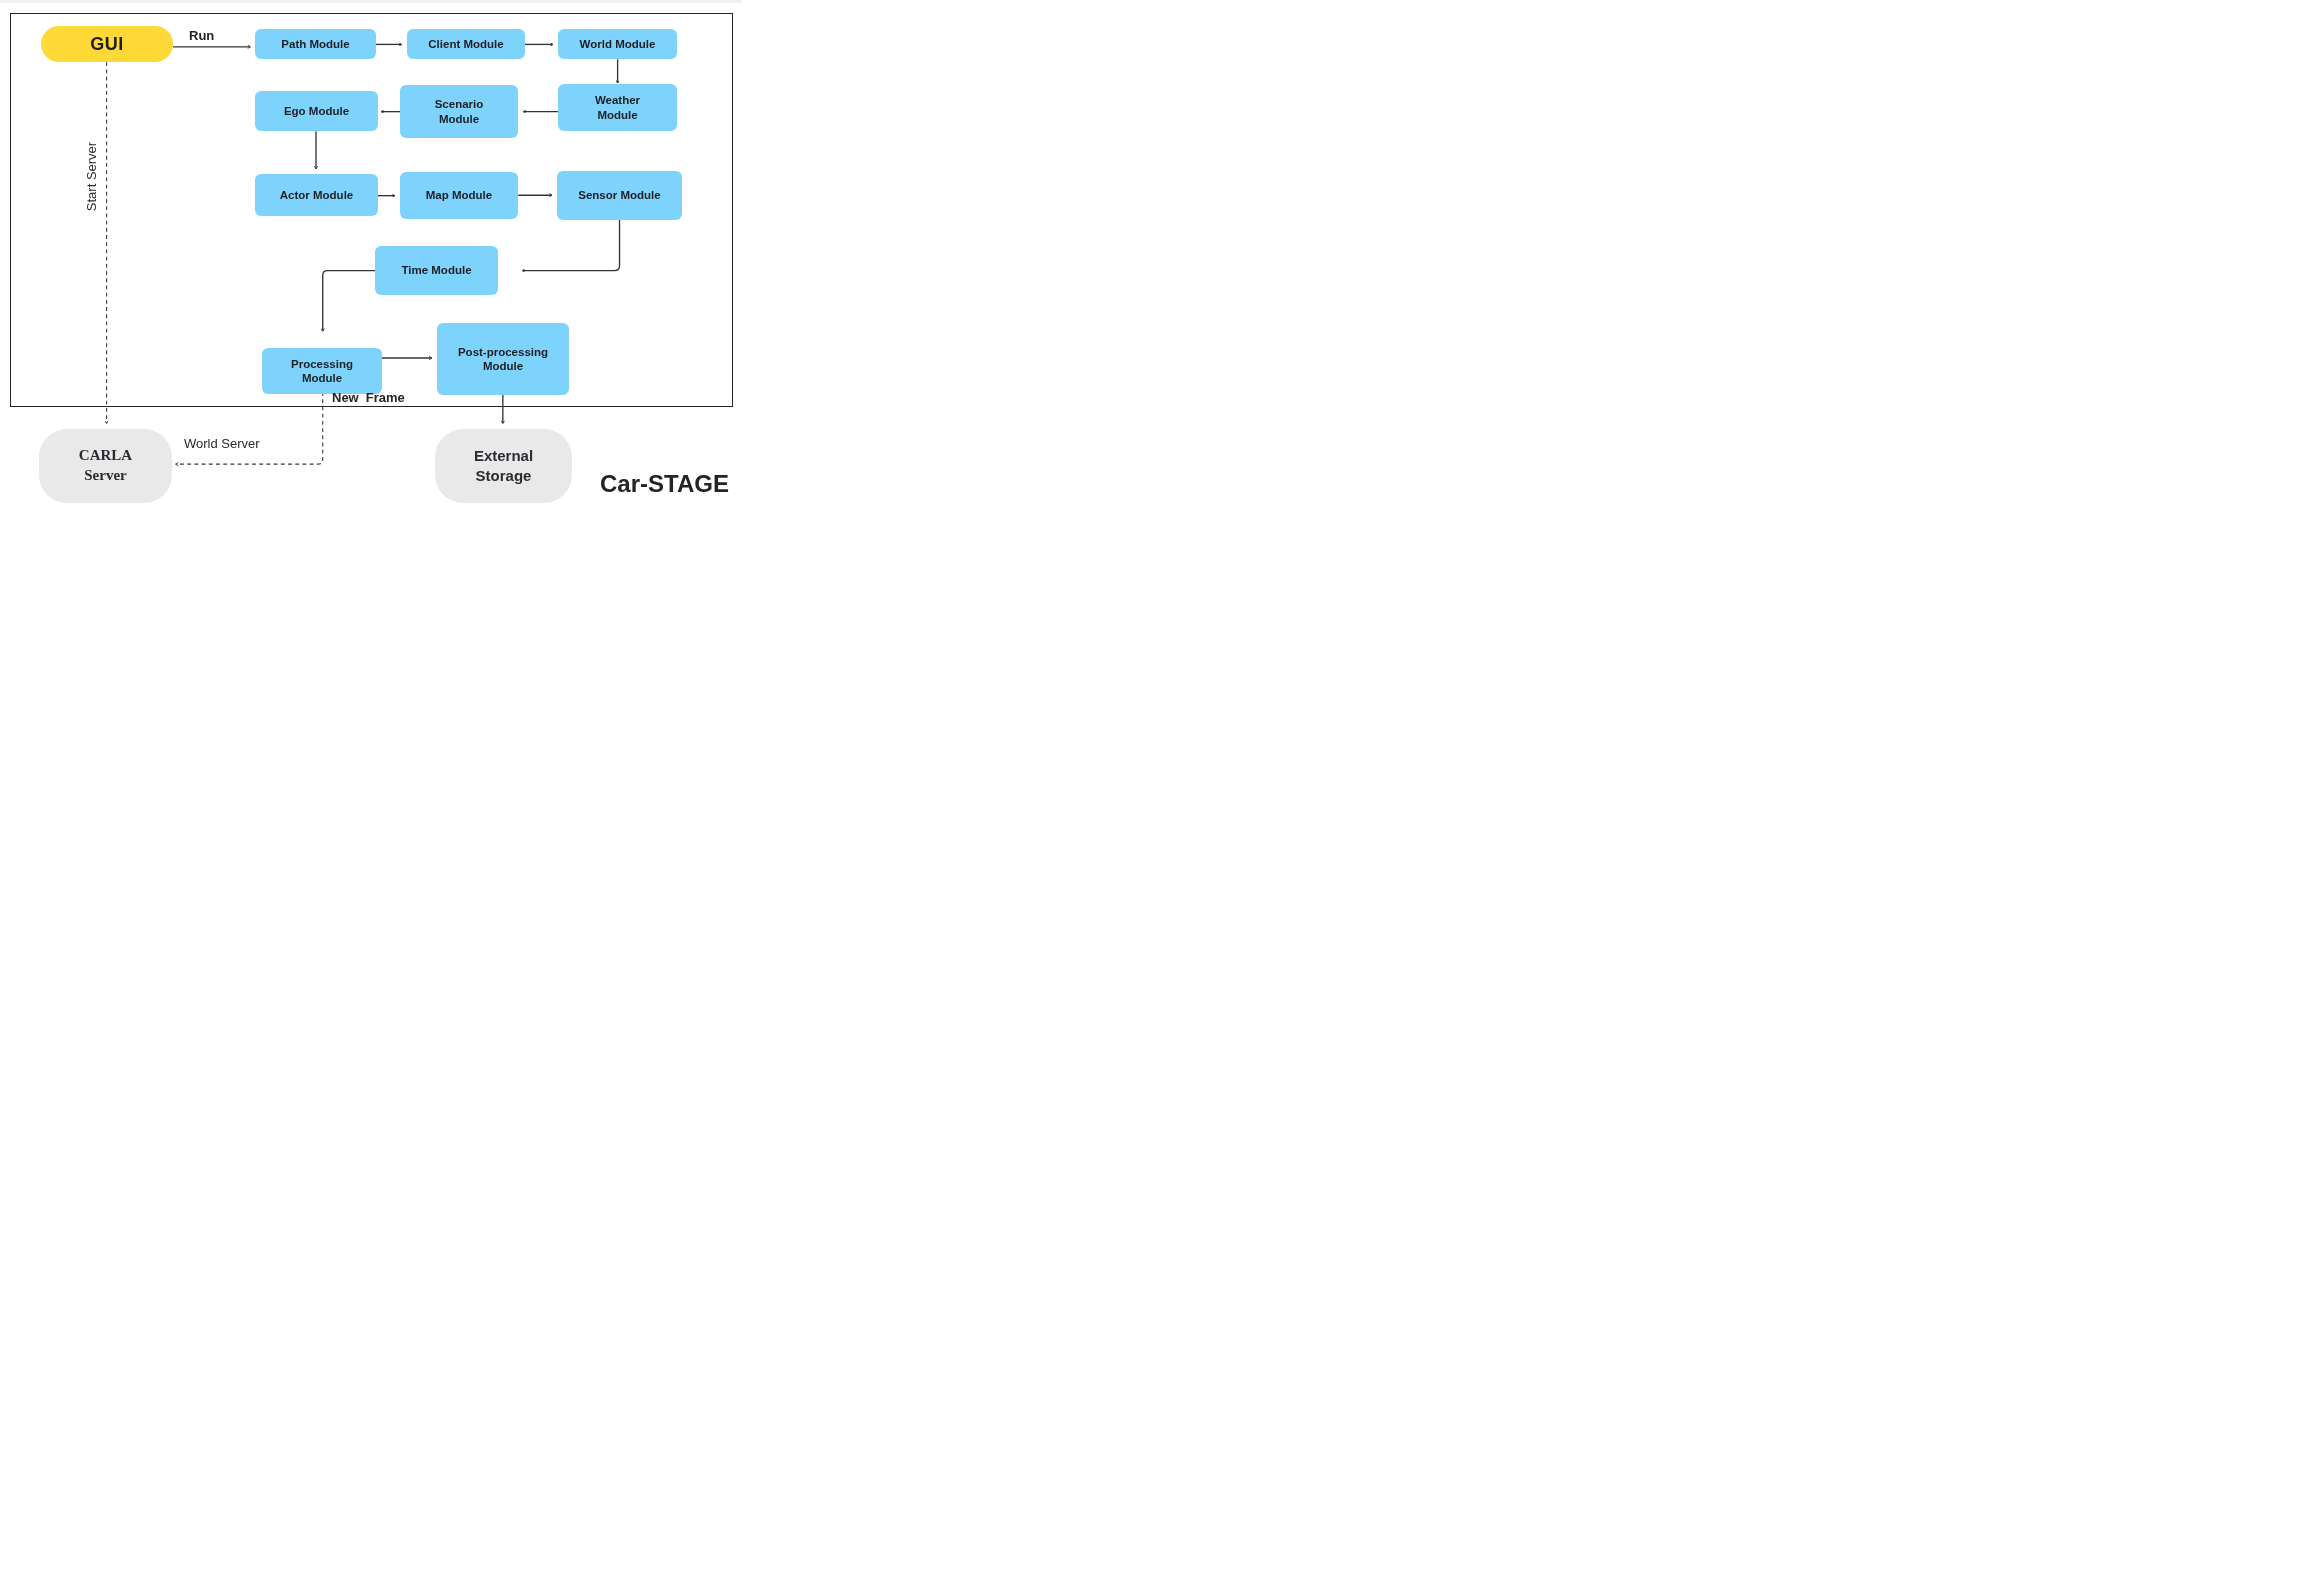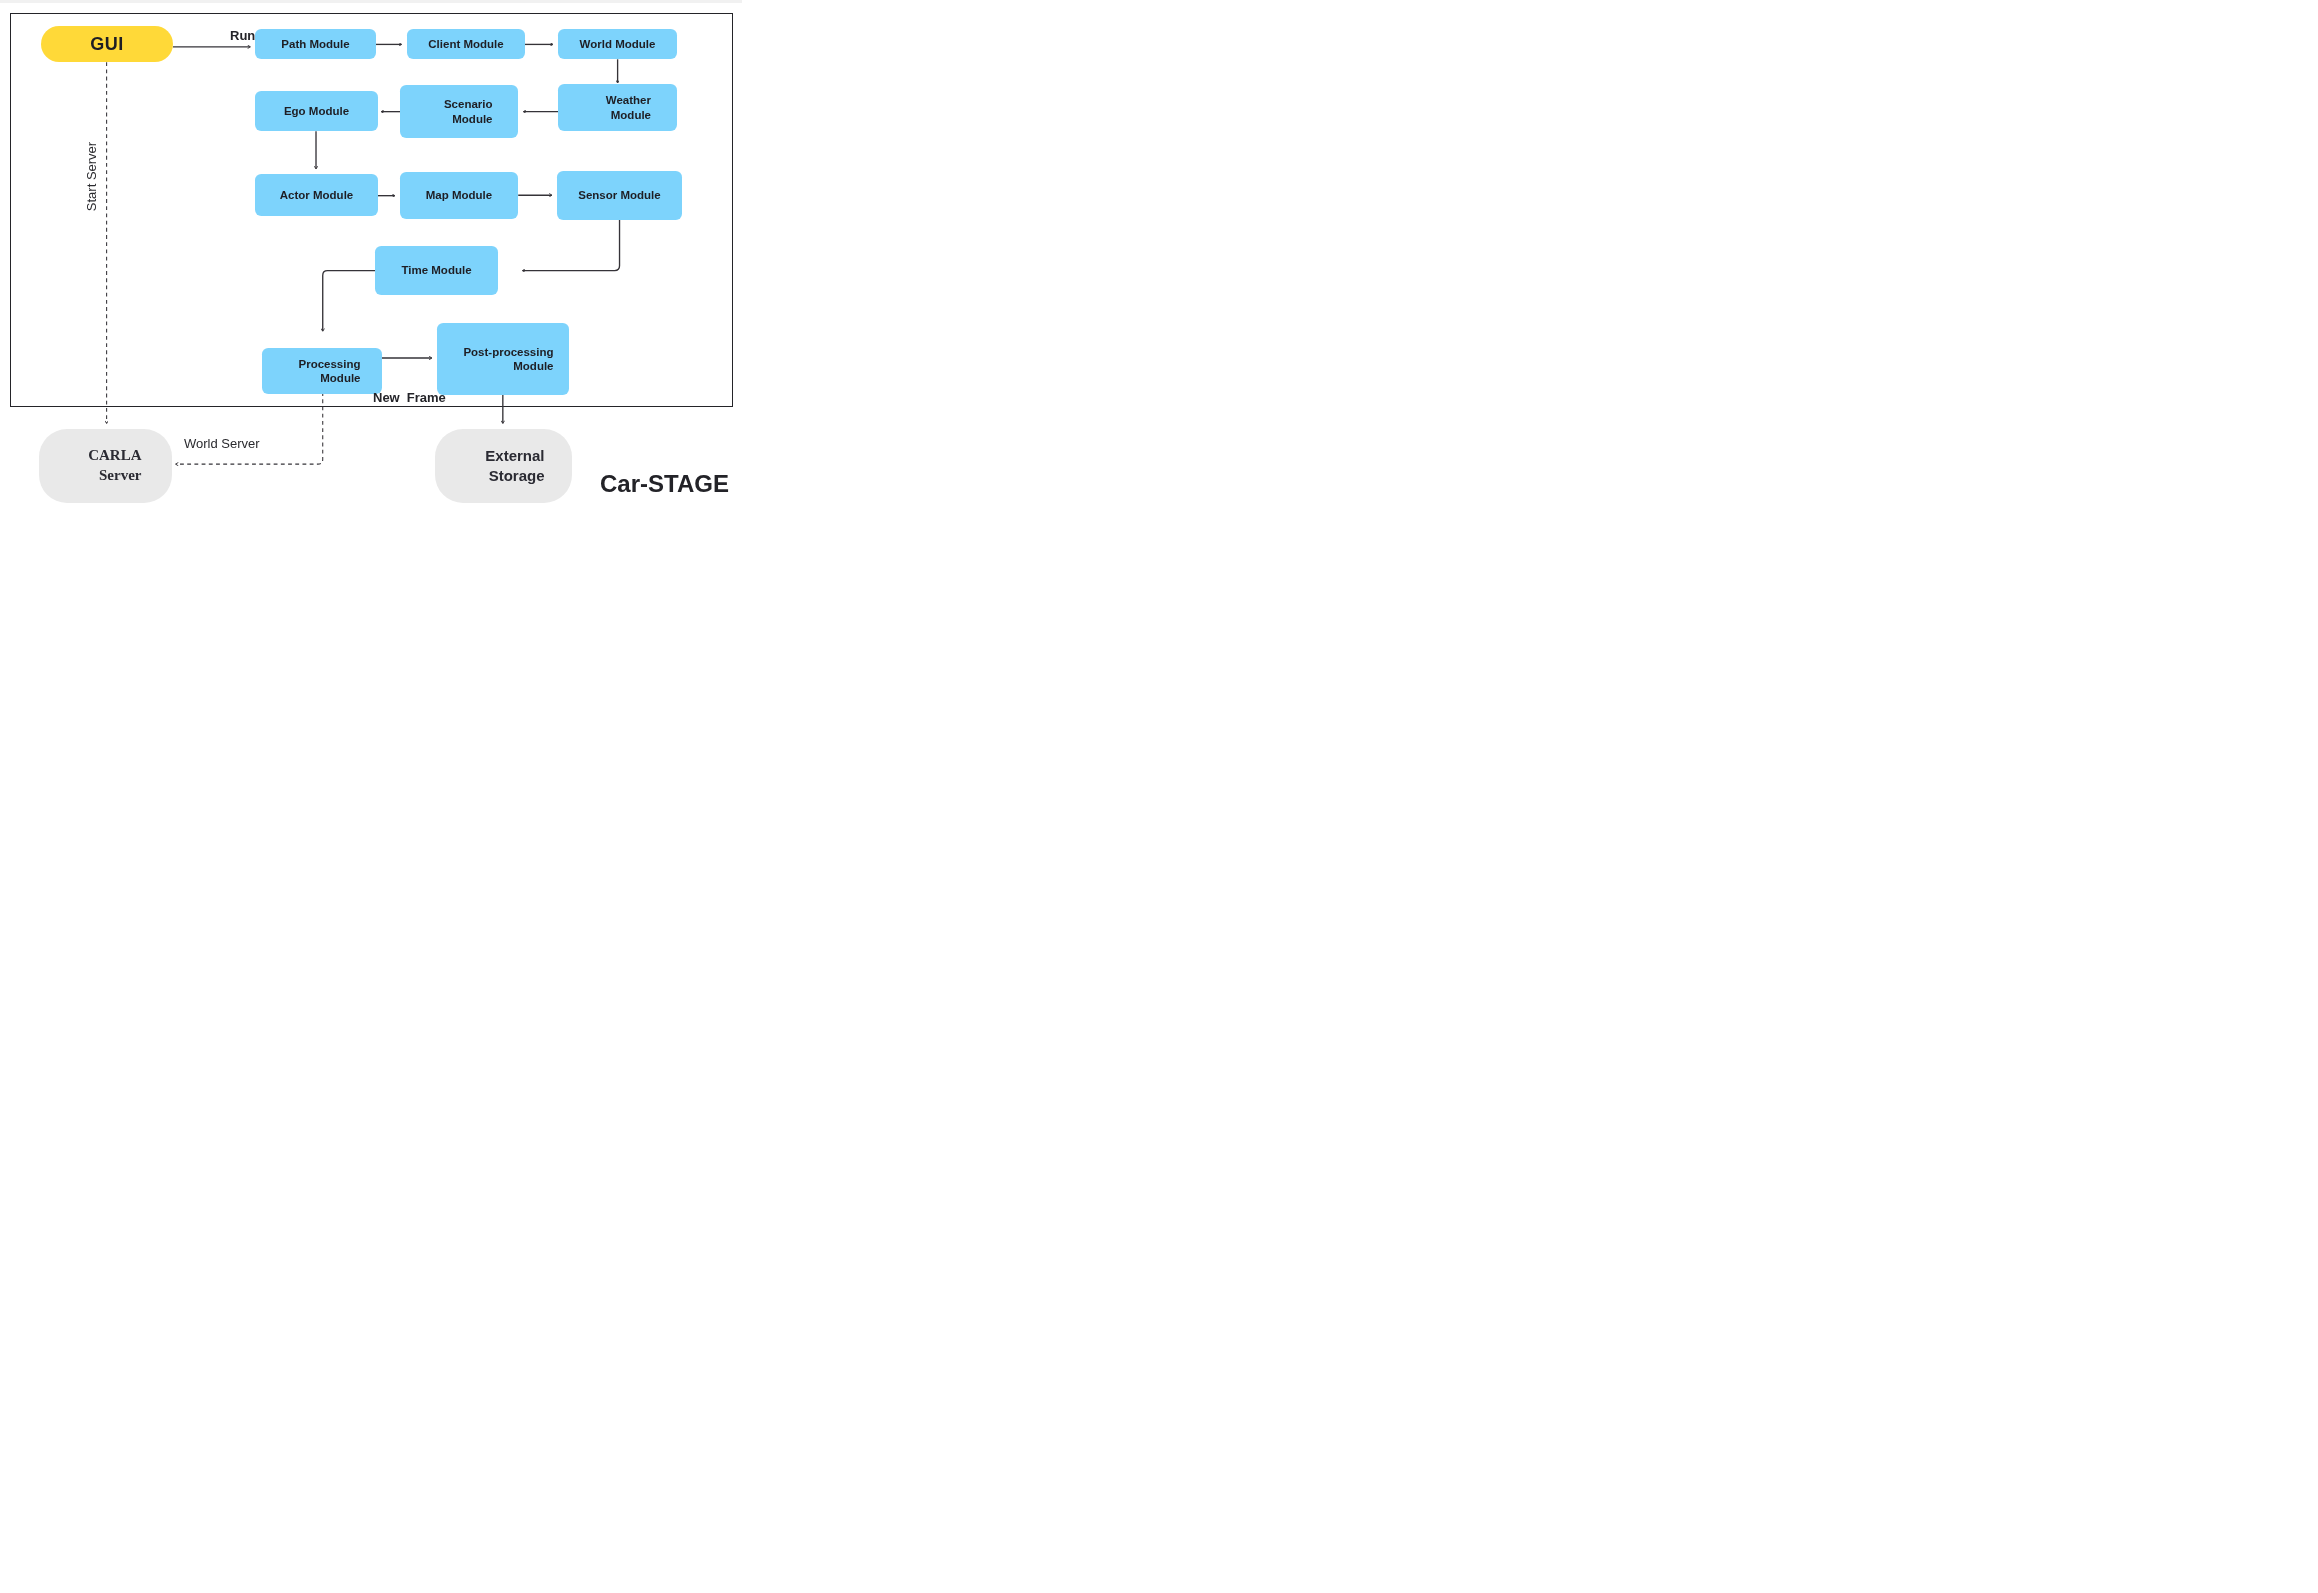--- a/index.html
+++ b/index.html
@@ -9,36 +9,36 @@
   }
   .top-strip { position:absolute; left:0; top:0; width:100%; height:2.9px; background:#f1f1f1; }
   .frame {
     position:absolute; left:9.6px; top:12.5px; width:723px; height:394px;
     border:1.4px solid #242429; box-sizing:border-box; background:transparent;
   }
   svg.connectors { position:absolute; left:0; top:0; width:742px; height:510px; pointer-events:none; }
 
   .node {
     position:absolute; display:flex; align-items:center; justify-content:center;
-    text-align:right; color:#1e1e24; font-weight:bold; box-sizing:border-box;
+    text-align:center; color:#1e1e24; font-weight:bold; box-sizing:border-box;
   }
   .module  { background:#7dd3fc; border-radius:6.2px; font-size:11.5px; line-height:1.22; }
   .pill-yellow { background:#ffd938; border-radius:18px; font-size:18px; letter-spacing:0.5px; }
   .pill-gray   { background:#e9e9e9; border-radius:28px; font-size:15px; line-height:1.32; color:#2b2b33; }
 
   .node-label { display:block; }
   .nowrap   { white-space:nowrap; }
   .wrap-140 { max-width:67px; }
   .wrap-160 { max-width:77px; }
   .wrap-210 { max-width:101px; }
   .wrap-150 { max-width:72px;font-family:Liberation Serif, serif; }
   .wrap-170 { max-width:82px; }
 
   .lbl { position:absolute; color:#242429; }
-  .lbl-bold { font-weight:bold; font-size:13px;margin-left:41px; }
+  .lbl-bold { font-weight:bold; font-size:13px; }
   .lbl-reg  { font-weight:normal; font-size:13px; color:#2a2a2e; }
   .lbl-rotated {
     width:106px; text-align:center;
     transform:rotate(-90deg); transform-origin:center center;
   }
   .lbl-title { font-weight:bold; font-size:24px; letter-spacing:0px; color:#232328; }
   .word-sp { word-spacing:3.4px; }
 </style>
 </head>
 <body>

